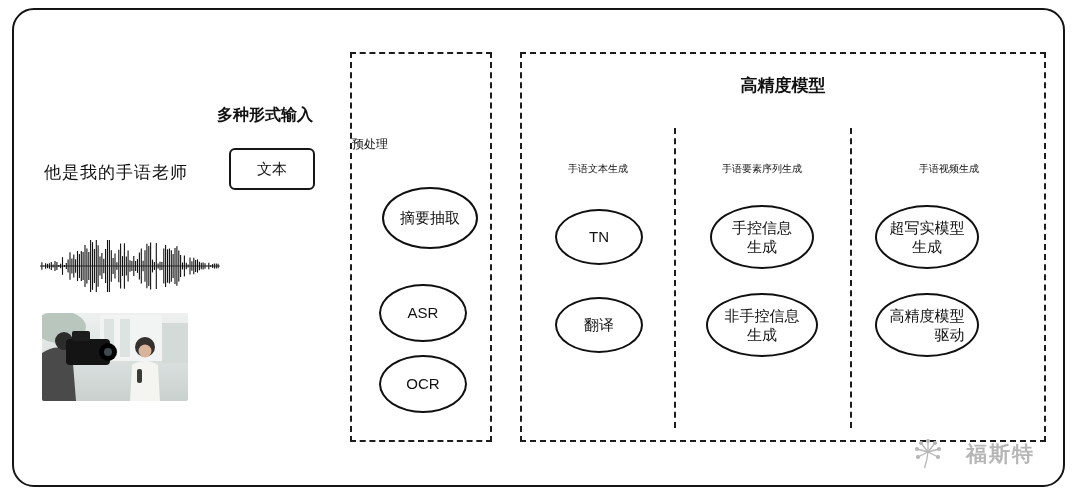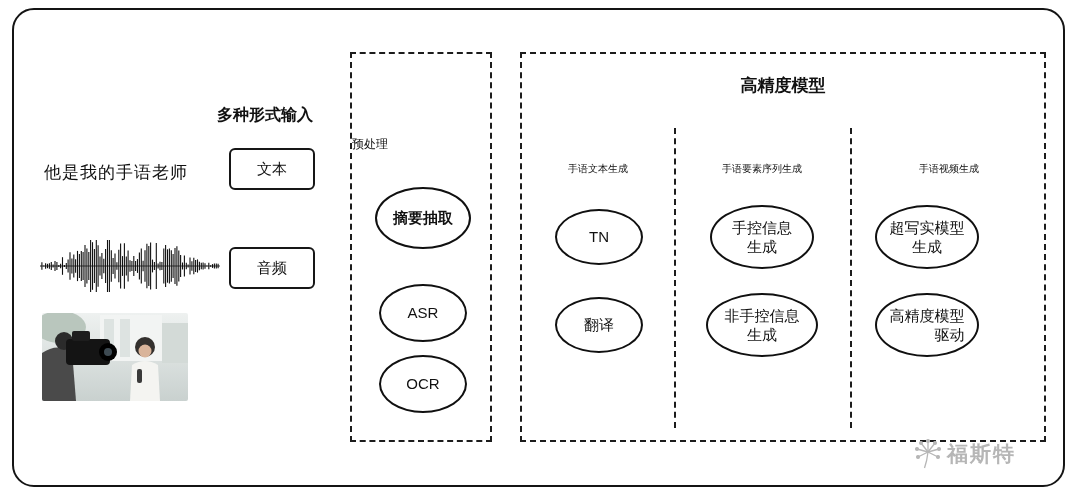--- a/index.html
+++ b/index.html
@@ -37,21 +37,21 @@
 
   .panel-title { position:absolute; left:0; top:20px; width:100%; text-align:center;
                  font-size:17px; font-weight:bold; }
   .stage-label { position:absolute; left:0; top:82px; width:100%; font-size:12px; }
 
   .node { position:absolute; border:2px solid #101010; border-radius:50%; background:#fff;
           display:flex; align-items:center; justify-content:center; text-align:center;
           font-size:15px; line-height:1.3; white-space:pre-line; }
 
   
-  .scene-n1 { left:23px; top:133px; width:96px; height:62px;font-weight:bold; }
+  .scene-n1 { left:30px; top:133px; width:96px; height:62px; }
   .scene-n2 { left:27px; top:230px; width:88px; height:58px; }
   .scene-n3 { left:27px; top:301px; width:88px; height:58px; }
 
   
   .divider { position:absolute; top:74px; bottom:12px; width:0;
              border-left:2px dashed #1c1c1c; }
   .div-1 { left:152px; }
   .div-2 { left:328px; }
 
   .col-header { position:absolute; top:108px; text-align:center; font-size:10px; }
@@ -61,21 +61,21 @@
 
   .core-c1n1 { left:33px;  top:155px; width:88px;  height:56px; }
   .core-c1n2 { left:33px;  top:243px; width:88px;  height:56px; }
   .core-c2n1 { left:188px; top:151px; width:104px; height:64px; }
   .core-c2n2 { left:184px; top:239px; width:112px; height:64px; }
   .core-c3n1 { left:353px; top:151px; width:104px; height:64px; }
   .core-c3n2 { left:353px; top:239px; width:104px; height:64px;text-align:right; }
 
   
   .watermark { position:absolute; left:912px; top:438px; display:flex; align-items:center;
-               gap:3px; color:#b6b6b6; }
+               gap:22px; color:#b6b6b6; }
   .wm-text { font-size:21px; font-weight:bold; letter-spacing:2px; }
   .wm-icon { width:32px; height:32px; }
 </style>
 </head>
 <body>
 
 <div id="canvas">
   <div class="frame"></div>
 
   <div class="input-title">多种形式输入</div>
@@ -204,21 +204,20 @@
       <path d="M0 88 L0 40 Q14 30 30 38 L34 88 Z" fill="#4a4a4a"></path>
       <circle cx="22" cy="28" r="9" fill="#2b2b2b"></circle>
       <rect x="24" y="26" width="44" height="26" rx="4" fill="#141414"></rect>
       <circle cx="66" cy="39" r="9" fill="#000"></circle>
       <circle cx="66" cy="39" r="4" fill="#3d4a52"></circle>
       <rect x="30" y="18" width="18" height="10" rx="2" fill="#1d1d1d"></rect>
     </svg>
   </div>
 
   <div class="io-box io-text">文本</div>
-  <div class="io-box io-audio">音频</div>
 
   <div class="panel scene-box">
     <div class="stage-label">预处理</div>
     <div class="node scene-n1">摘要抽取</div>
     <div class="node scene-n2">ASR</div>
     <div class="node scene-n3">OCR</div>
   </div>
 
   <div class="panel core-box">
     <div class="panel-title">高精度模型</div>

